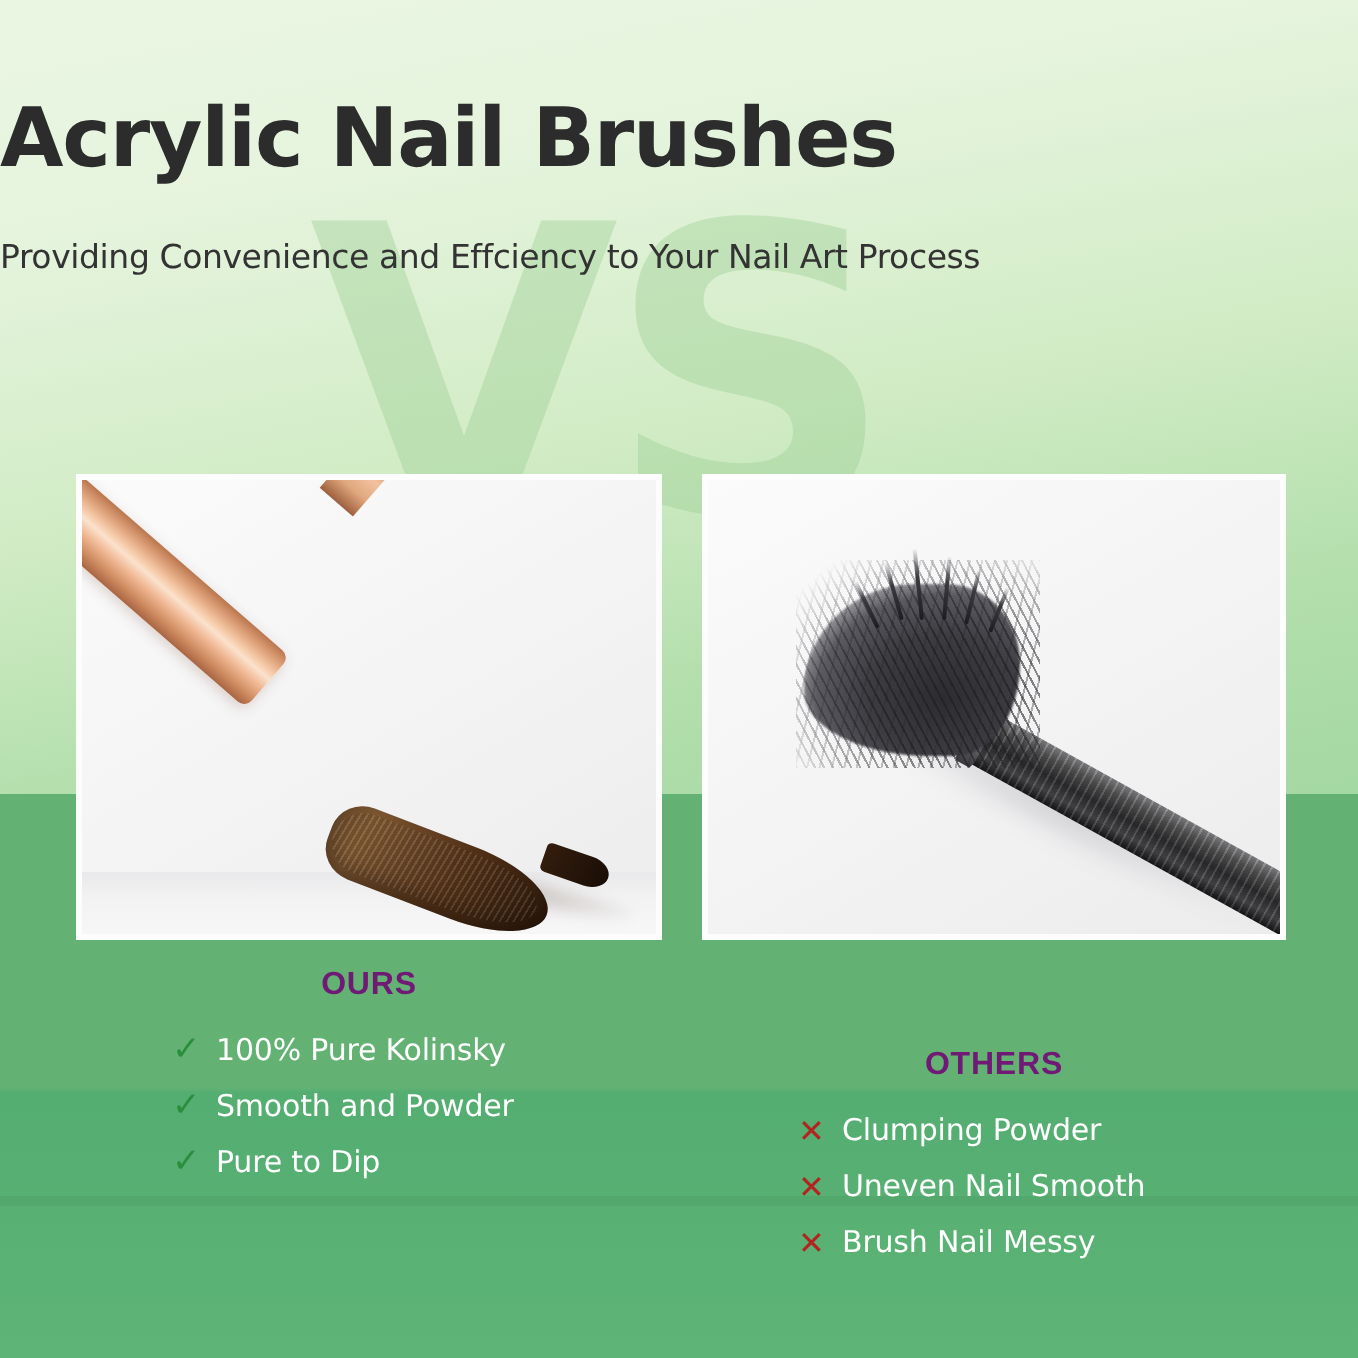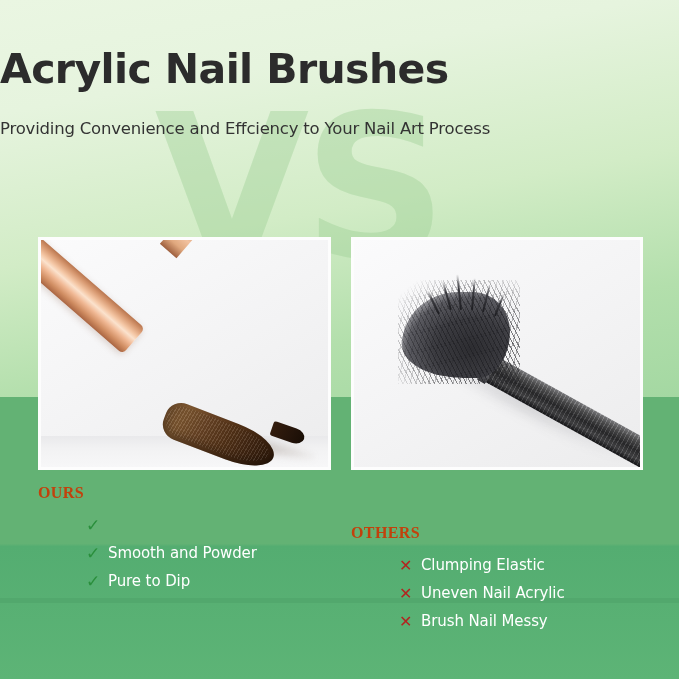--- a/index.html
+++ b/index.html
@@ -274,26 +274,27 @@
   }
   .column {
     position: absolute;
     top: 0;
   }
   .column-ours   { left: 38px;  width: 293px; }
   .column-others { left: 351px; width: 292px; margin-top: 40px; }
 
   .col-heading {
     margin: 0 0 9px 0;
-    font-family: Liberation Serif, serif;
+    text-align: center;
+    font-family: Liberation Sans, sans-serif;
     font-weight: 700;
     font-size: 16px;
     line-height: 19px;
     letter-spacing: .4px;
-    color: #c2410c;
+    color: #701a75;
   }
   .feature-list {
     list-style: none;
     margin: 0;
     padding: 0 0 0 48px;
   }
   .feature-item {
     display: flex;
     align-items: center;
     height: 28px;
@@ -359,42 +360,43 @@
     </div>
   </div>
 
   <div class="columns">
 
     <div class="column column-ours">
       <h2 class="col-heading">OURS</h2>
       <ul class="feature-list">
         <li class="feature-item">
           <span class="feature-mark mark-check">✓</span>
+          <span class="feature-text">100% Pure Kolinsky</span>
         </li>
         <li class="feature-item">
           <span class="feature-mark mark-check">✓</span>
           <span class="feature-text">Smooth and Powder</span>
         </li>
         <li class="feature-item">
           <span class="feature-mark mark-check">✓</span>
           <span class="feature-text">Pure to Dip</span>
         </li>
       </ul>
     </div>
 
     <div class="column column-others">
       <h2 class="col-heading">OTHERS</h2>
       <ul class="feature-list">
         <li class="feature-item">
           <span class="feature-mark mark-cross">✕</span>
-          <span class="feature-text">Clumping Elastic</span>
+          <span class="feature-text">Clumping Powder</span>
         </li>
         <li class="feature-item">
           <span class="feature-mark mark-cross">✕</span>
-          <span class="feature-text">Uneven Nail Acrylic</span>
+          <span class="feature-text">Uneven Nail Smooth</span>
         </li>
         <li class="feature-item">
           <span class="feature-mark mark-cross">✕</span>
           <span class="feature-text">Brush Nail Messy</span>
         </li>
       </ul>
     </div>
 
   </div>
 </div>

